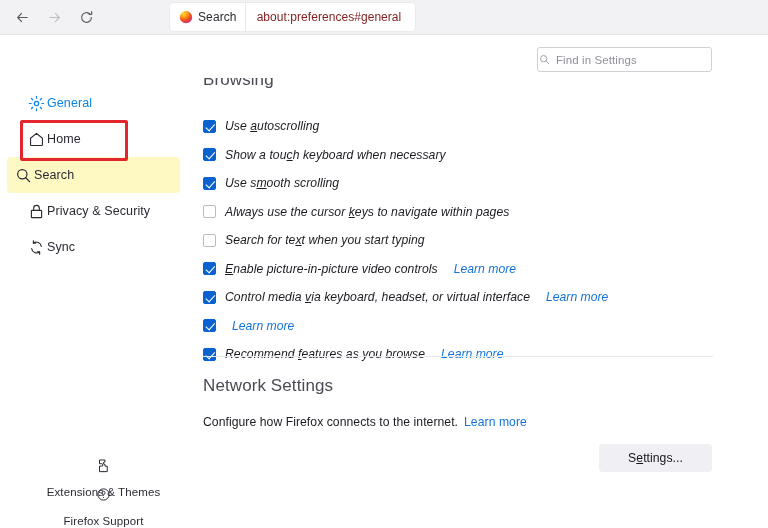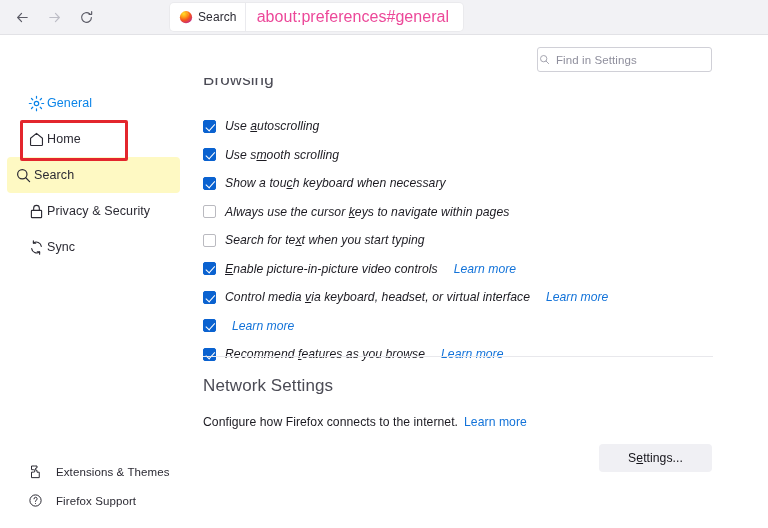--- a/index.html
+++ b/index.html
@@ -54,22 +54,22 @@
   .ff-chip-label {
     font-size: 12px;
     color: #2b2a33;
     letter-spacing: 0.1px;
   }
   .ff-logo { width: 14px; height: 14px; display:block; }
   .url-text {
     display: flex;
     align-items: center;
     padding: 0 14px 0 11px;
-    font-size: 16px;
-    color: #ec4899;
+    font-size: 12px;
+    color: #7f1d1d;
     white-space: nowrap;
     letter-spacing: 0.05px;
   }
 
   
   .page {
     position: absolute;
     left: 0; top: 36px;
     width: 768px; height: 492px;
     background: #ffffff;
@@ -127,21 +127,21 @@
   .highlight-box {
     position: absolute;
     left: 20px; top: 84px;
     width: 108px; height: 41px;
     border: 3px solid #e3262d;
     border-radius: 2px;
     pointer-events: none;
   }
 
   .side-bottom { position: absolute; left: 0; bottom: 13px; width: 195px; }
-  .side-bottom .side-item { height: 29px; gap: 13px; }
+  .side-bottom .side-item { height: 29px; gap: 13px; flex-direction: column; }
   .side-bottom .ico { width: 16px; height: 16px; flex: 0 0 16px; }
   .side-bottom .lbl { font-size: 11.5px; }
 
   
   .main {
     position: absolute;
     left: 195px; top: 0;
     width: 573px; height: 492px;
     overflow: hidden;
   }
@@ -406,26 +406,26 @@
 
     <div class="check-list">
 
       <div class="check-row">
         <span class="cb on"></span>
         <span class="txt">Use <u>a</u>utoscrolling</span>
       </div>
 
       <div class="check-row">
         <span class="cb on"></span>
+        <span class="txt">Show a tou<u>c</u>h keyboard when necessary</span>
+      </div>
+
+      <div class="check-row">
+        <span class="cb on"></span>
         <span class="txt">Use s<u>m</u>ooth scrolling</span>
-      </div>
-
-      <div class="check-row">
-        <span class="cb on"></span>
-        <span class="txt">Show a tou<u>c</u>h keyboard when necessary</span>
       </div>
 
       <div class="check-row">
         <span class="cb off"></span>
         <span class="txt">Always use the cursor <u>k</u>eys to navigate within pages</span>
       </div>
 
       <div class="check-row">
         <span class="cb off"></span>
         <span class="txt">Search for te<u>x</u>t when you start typing</span>

